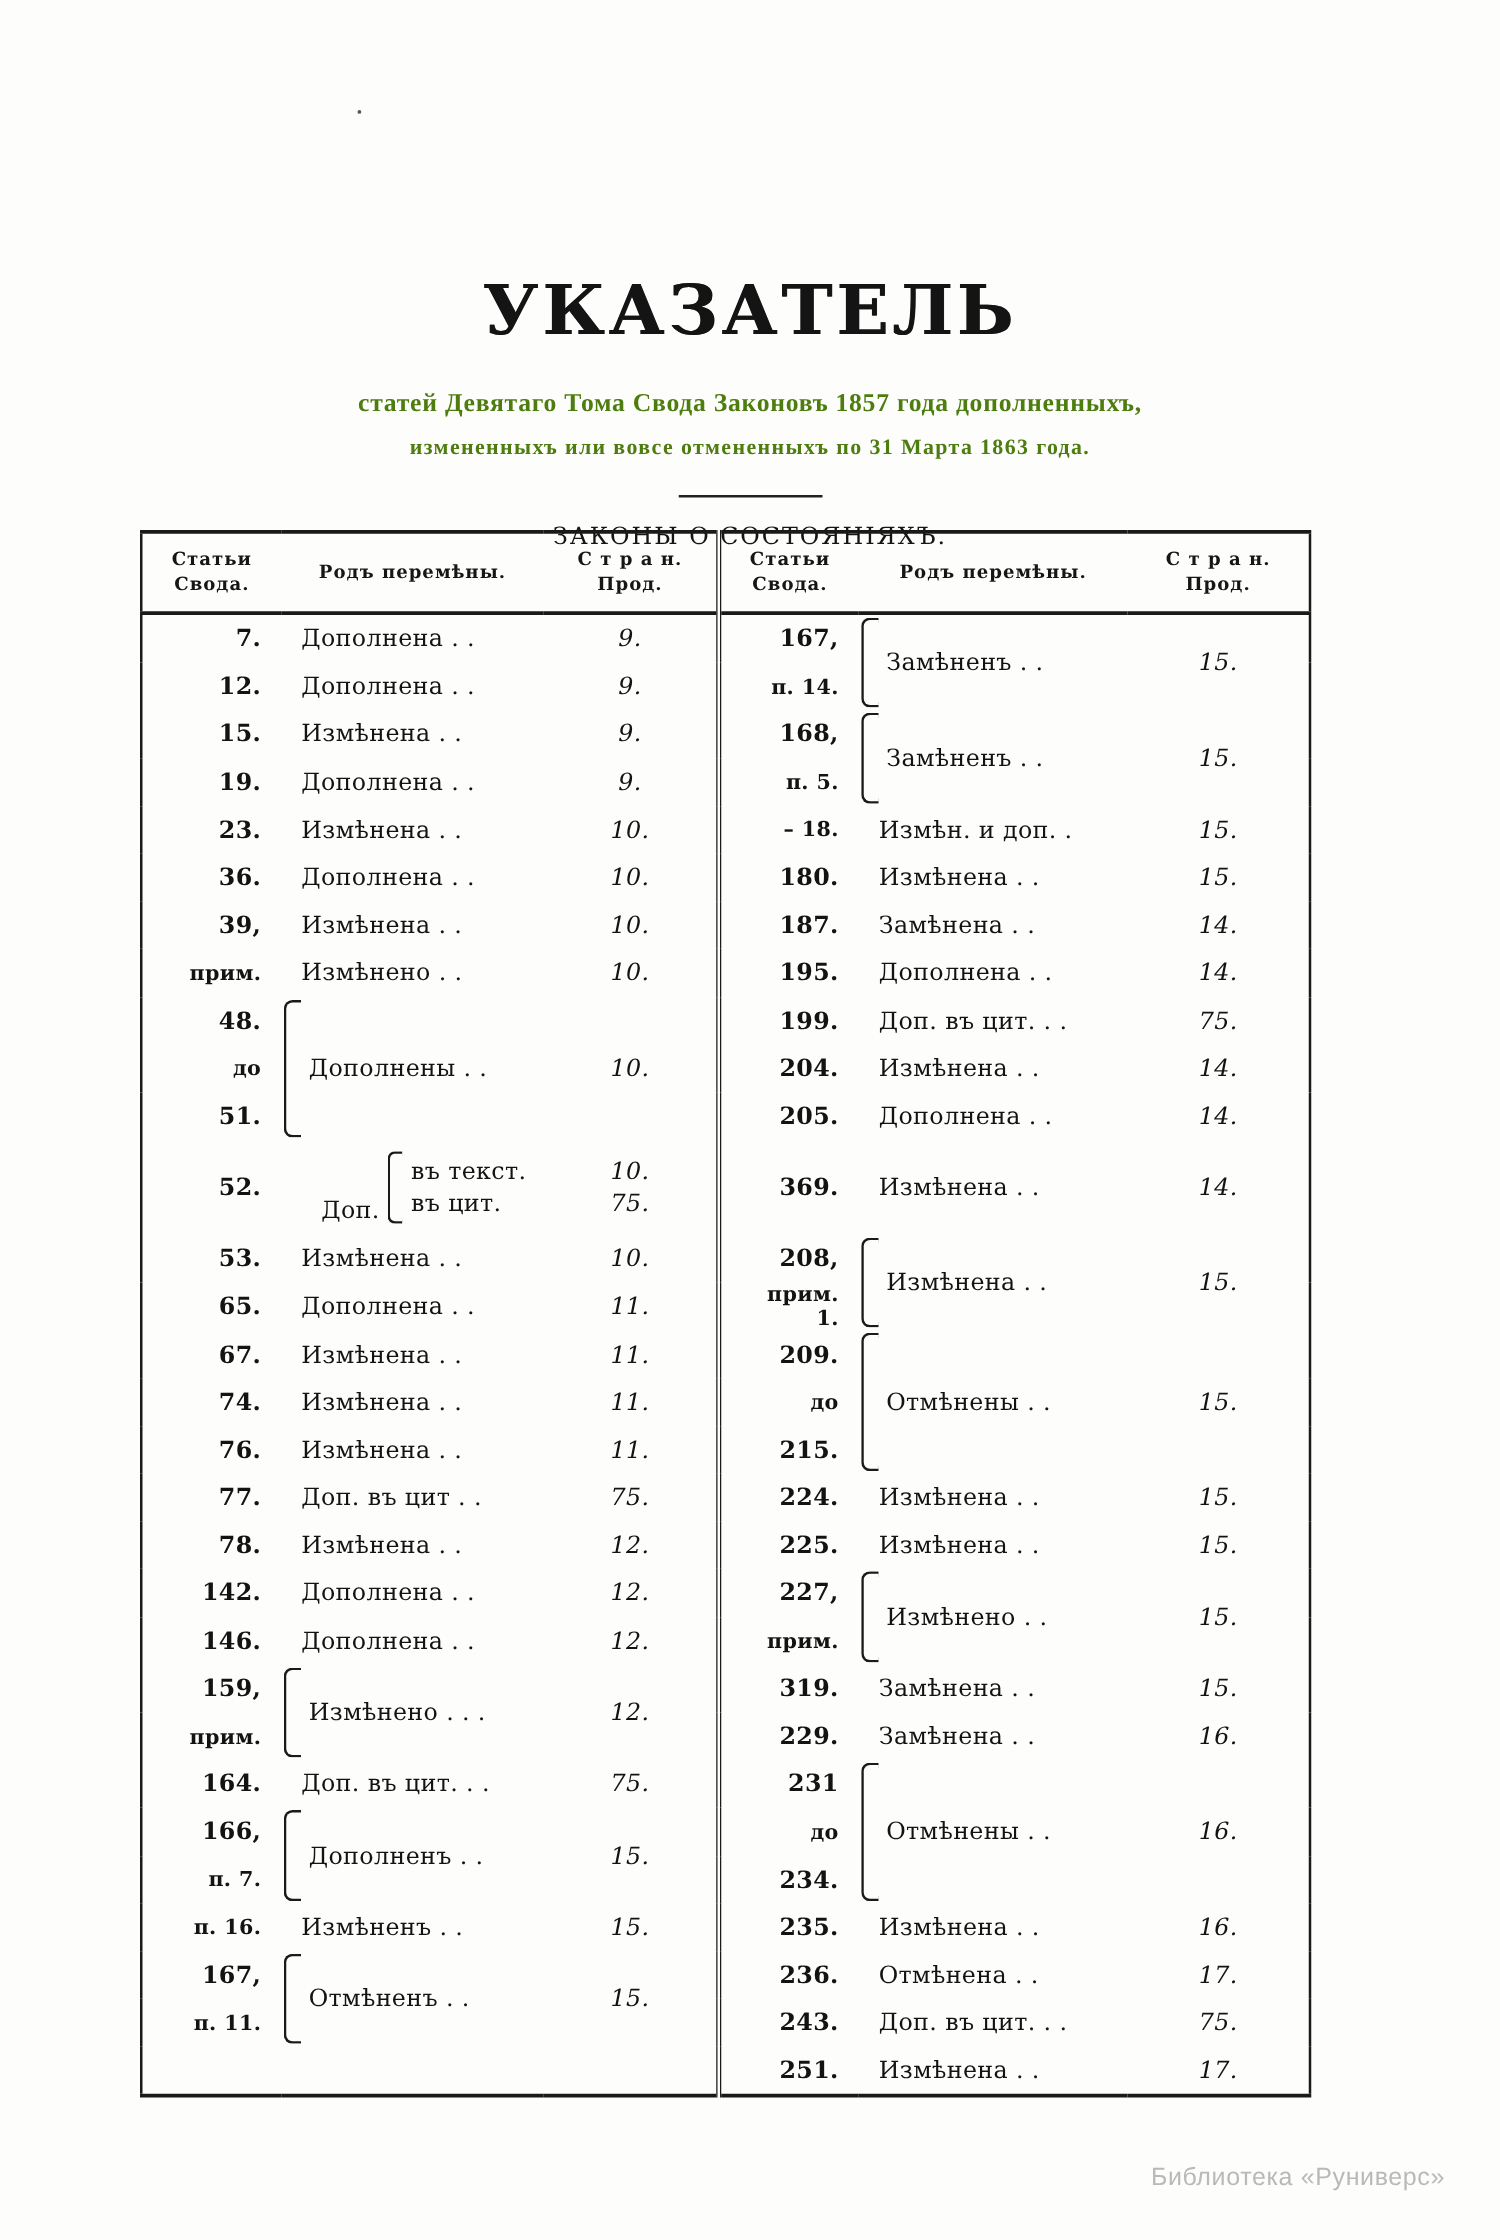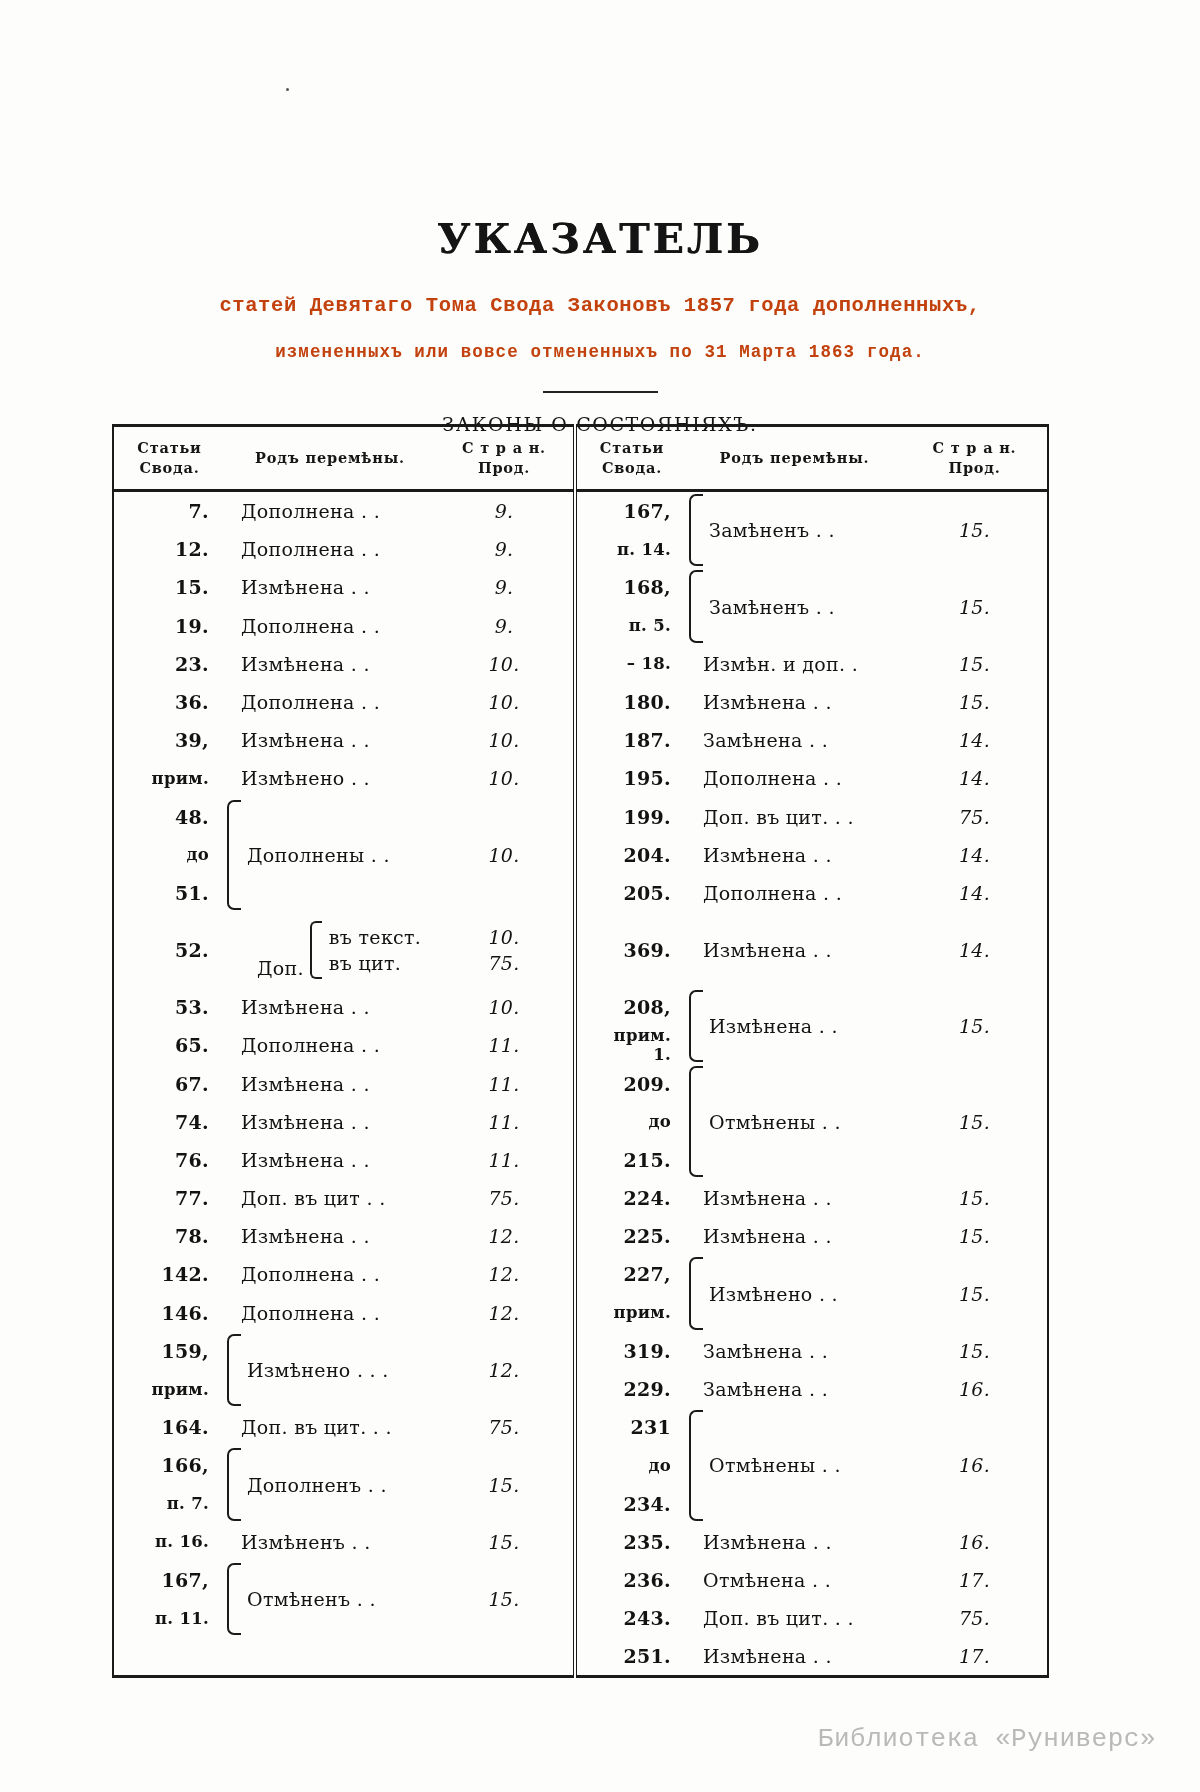--- a/index.html
+++ b/index.html
@@ -28,35 +28,35 @@
   .title-block {
     position: absolute;
     left: 100px;
     top: 215px;
     width: 1000px;
     text-align: center;
   }
   .main-title {
     font-family: "DejaVu Serif", serif;
     font-weight: bold;
-    font-size: 41px;
+    font-size: 55px;
     letter-spacing: 3px;
     color: #141414;
     margin: 0 0 26px 0;
     text-shadow: 0.4px 0 0 #222;
     text-align: center;
   }
   .subtitle-line {
-    font-family: Liberation Mono, monospace;
+    font-family: Liberation Serif, serif;
     font-weight: bold;
     font-size: 20.5px;
     letter-spacing: 0.6px;
     line-height: 34px;
-    color: #c2410c;
-    margin: 12px;
+    color: #4d7c0f;
+    margin: 0;
     white-space: nowrap;
   }
   .sub-small {
     font-size: 17.5px;
     letter-spacing: 1.1px;
   }
   .rule {
     width: 115px;
     height: 2px;
     background: #222;
@@ -173,22 +173,22 @@
     border-bottom: 2px solid #1a1a1a;
     border-radius: 6px 0 0 6px;
     margin-right: 7px;
   }
 
   
   .footer {
     position: absolute;
     right: 44px;
     bottom: 38px;
-    font-family: Liberation Mono, monospace;
-    font-size: 26px;
+    font-family: Liberation Sans, sans-serif;
+    font-size: 20px;
     color: #b9b9b9;
     letter-spacing: 0.5px;
   }
 
   .speck {
     position: absolute;
     width: 3px; height: 3px;
     background: #555;
     border-radius: 50%;
   }

